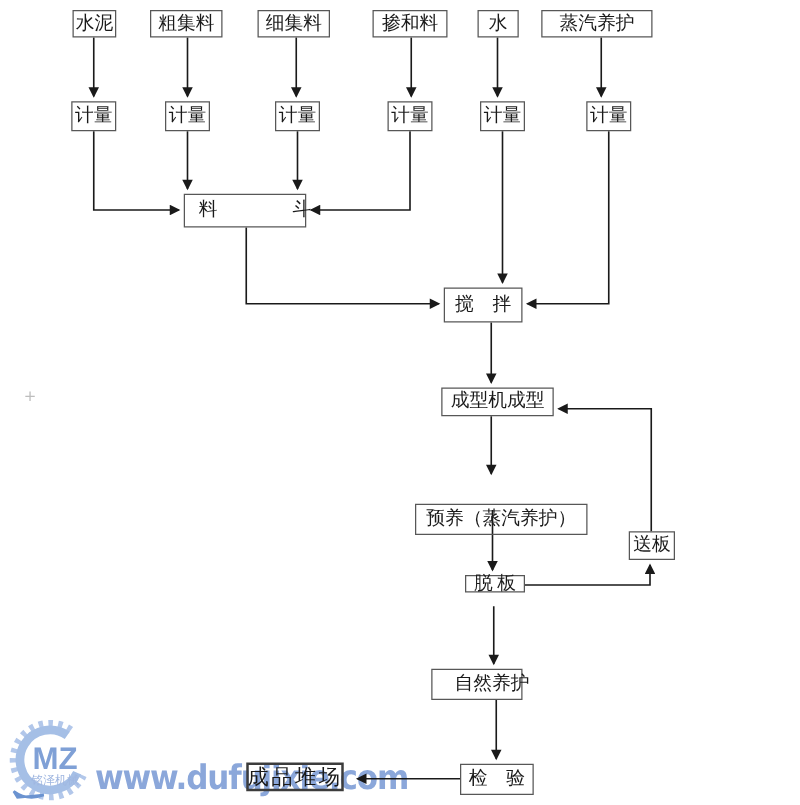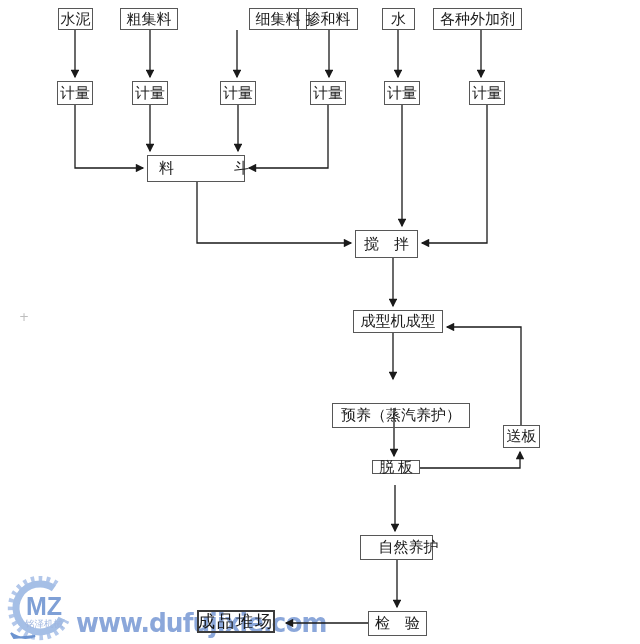--- a/index.html
+++ b/index.html
@@ -75,37 +75,37 @@
         <polyline points="397,560 397,607" marker-end="url(#arr)"></polyline>
         <polyline points="368,623 286,623" marker-end="url(#arr)"></polyline>
 
         <polyline points="521,425 521,327 447,327" marker-end="url(#arr)"></polyline>
         <polyline points="420,468 520,468 520,452" marker-end="url(#arr)"></polyline>
       </g>
     </svg>
 
     <div class="node" style="left:58px;top:8px;width:35px;height:22px;">水泥</div>
     <div class="node" style="left:120px;top:8px;width:58px;height:22px;">粗集料</div>
-    <div class="node" style="left:206px;top:8px;width:58px;height:22px;margin-left:43px;">细集料</div>
+    <div class="node" style="left:206px;top:8px;width:58px;height:22px;">细集料</div>
     <div class="node" style="left:298px;top:8px;width:60px;height:22px;">掺和料</div>
     <div class="node" style="left:382px;top:8px;width:33px;height:22px;">水</div>
-    <div class="node" style="left:433px;top:8px;width:89px;height:22px;">各种外加剂</div>
+    <div class="node" style="left:433px;top:8px;width:89px;height:22px;">蒸汽养护</div>
 
     <div class="node" style="left:57px;top:81px;width:36px;height:24px;">计量</div>
     <div class="node" style="left:132px;top:81px;width:36px;height:24px;">计量</div>
     <div class="node" style="left:220px;top:81px;width:36px;height:24px;">计量</div>
     <div class="node" style="left:310px;top:81px;width:36px;height:24px;">计量</div>
     <div class="node" style="left:384px;top:81px;width:36px;height:24px;">计量</div>
     <div class="node" style="left:469px;top:81px;width:36px;height:24px;">计量</div>
 
     <div class="node" style="left:147px;top:155px;width:98px;height:27px;padding-left:16px;">料　　　　斗</div>
     <div class="node" style="left:355px;top:230px;width:63px;height:28px;">搅　拌</div>
     <div class="node" style="left:353px;top:310px;width:90px;height:23px;">成型机成型</div>
     <div class="node" style="left:332px;top:383px;width:138px;height:25px;margin-top:20px;">预养（蒸汽养护）</div>
     <div class="node" style="left:503px;top:425px;width:37px;height:23px;">送板</div>
     <div class="node" style="left:372px;top:460px;width:48px;height:14px;">脱 板</div>
-    <div class="node" style="left:360px;top:535px;width:73px;height:25px;padding-left:24px;">自然养护</div>
+    <div class="node" style="left:345px;top:535px;width:73px;height:25px;padding-left:24px;">自然养护</div>
     <div class="node" style="left:368px;top:611px;width:59px;height:25px;">检　验</div>
     <div class="node stockyard" style="left:197px;top:610px;width:78px;height:23px;">成品堆场</div>
 
     <div class="stray">+</div>
   </div>
 </div>
 
 </body></html>

